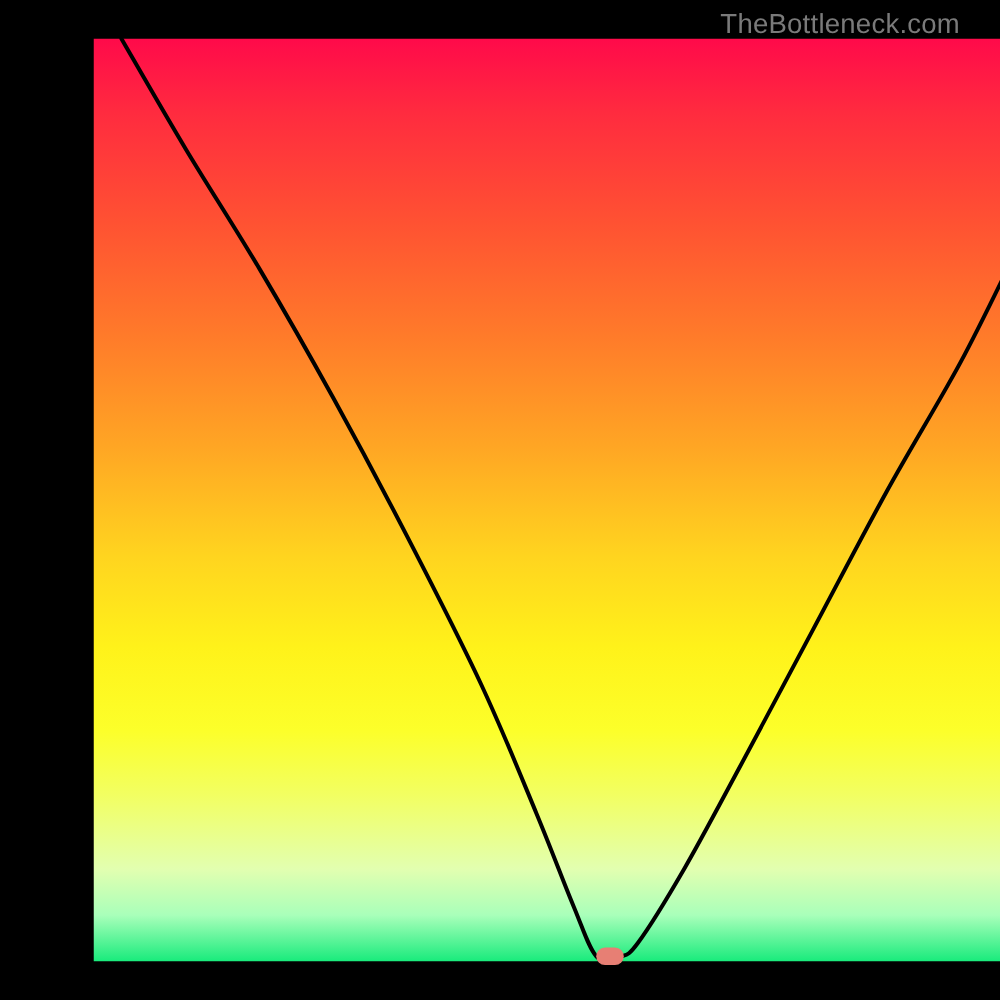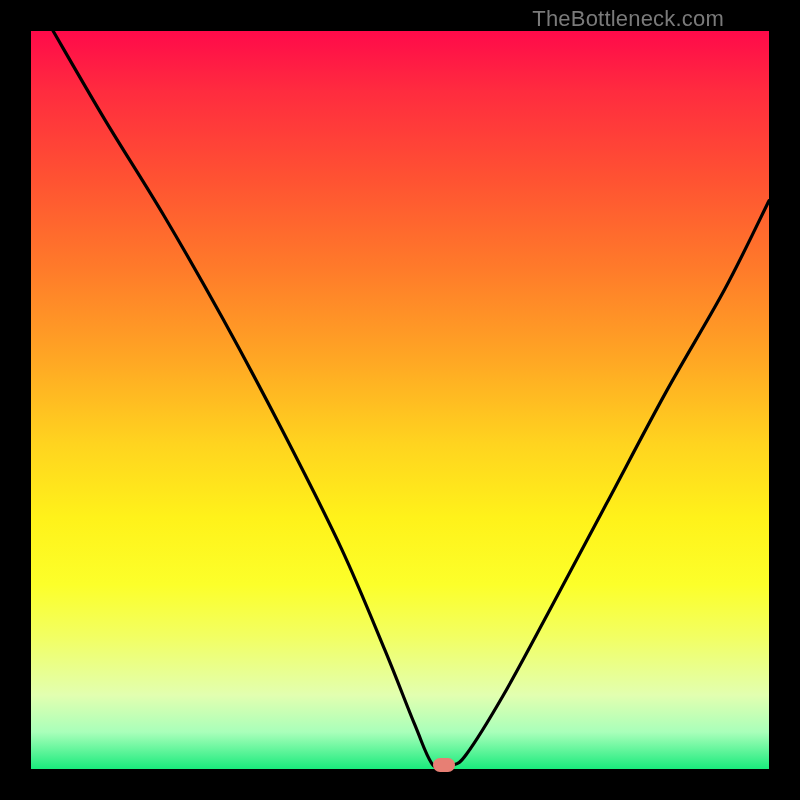--- a/index.html
+++ b/index.html
@@ -8,20 +8,21 @@
     width: 800px;
     height: 800px;
     background: #000;
     overflow: hidden;
     font-family: Arial, Helvetica, sans-serif;
   }
   .container {
     position: relative;
     width: 736px;
     height: 800px;
+    margin-left: 44px;
   }
   .plot-area {
     position: absolute;
     left: 31px;
     top: 31px;
     width: 738px;
     height: 738px;
     background: linear-gradient(
       to bottom,
       #ff0a4a 0%,

